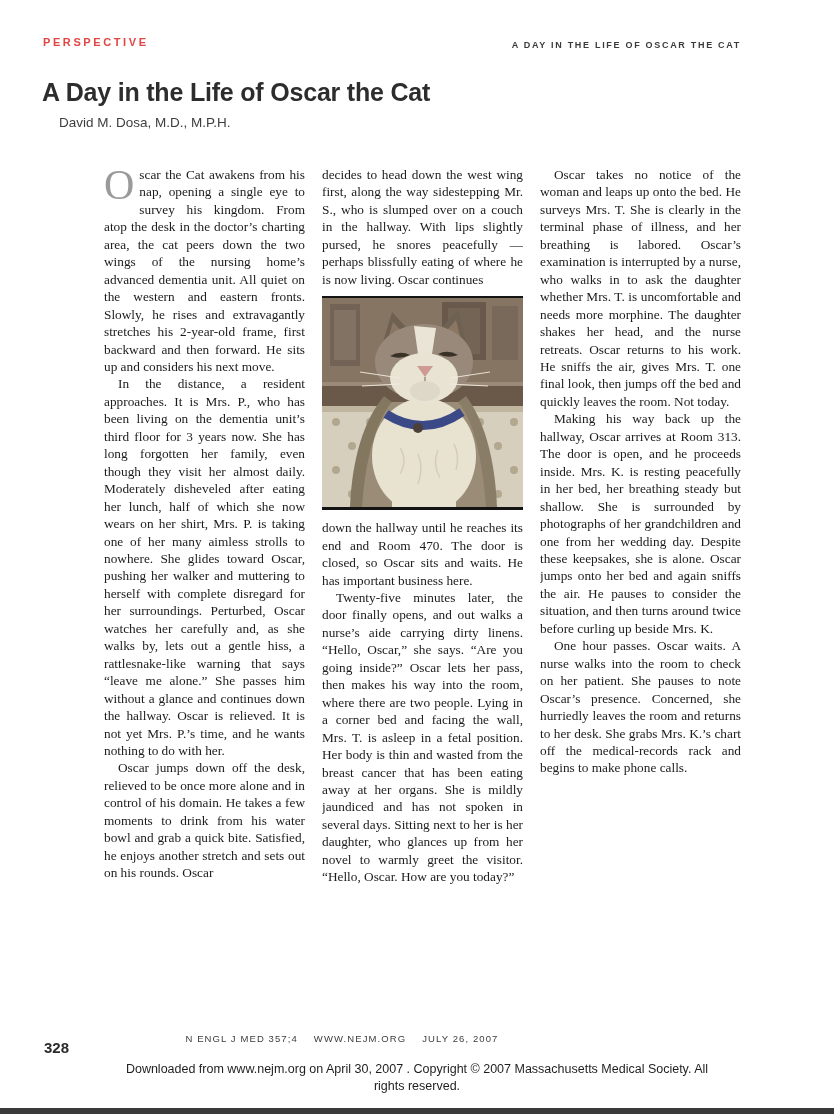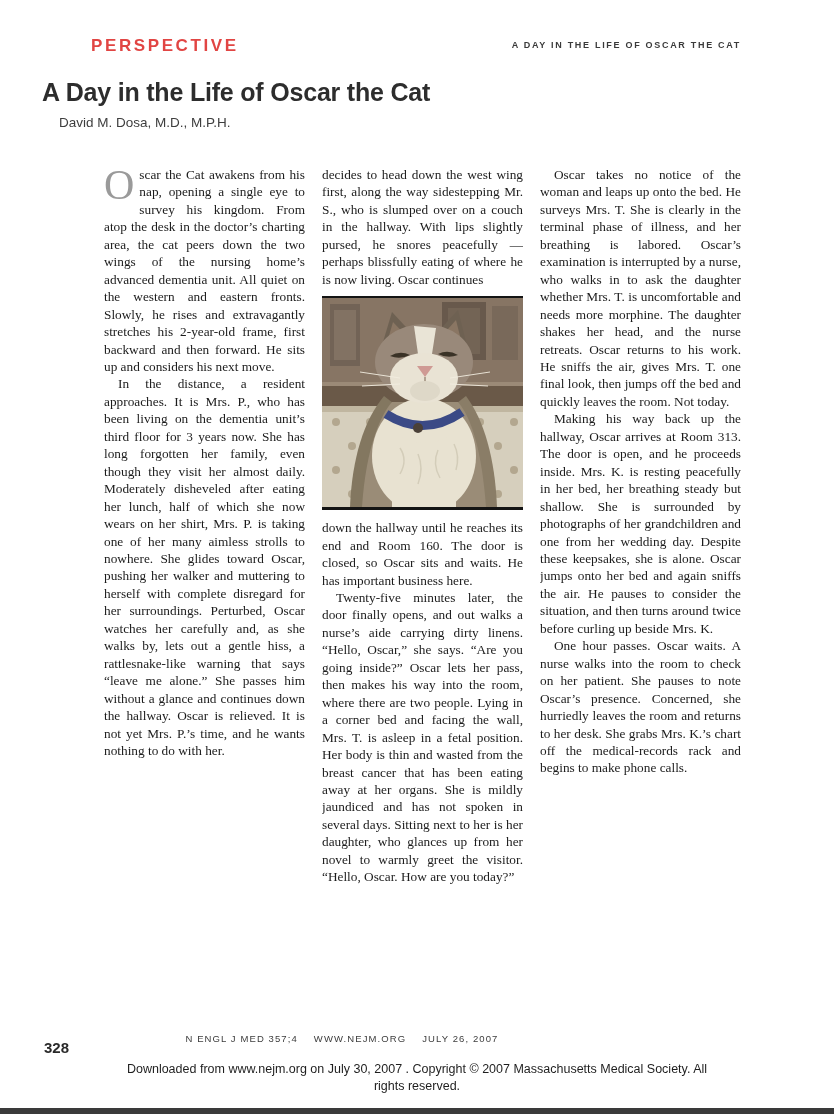--- a/index.html
+++ b/index.html
@@ -1,22 +1,22 @@
 <!DOCTYPE html>
 <html><head>
 <meta charset="utf-8">
 <style>
   html,body{margin:0;padding:0;background:#ffffff;}
   .page{position:relative;width:834px;height:1114px;background:#ffffff;overflow:hidden;
         font-family:"Liberation Serif", serif;color:#1b1b1b;}
 
   
   .section-label{position:absolute;left:43px;top:36px;
-    font-family:"Liberation Sans", sans-serif;font-weight:bold;font-size:17px;
-    letter-spacing:2.6px;color:#e14543;margin-left:48px;}
+    font-family:"Liberation Sans", sans-serif;font-weight:bold;font-size:11px;
+    letter-spacing:2.6px;color:#e14543;}
   .running-head{position:absolute;right:93px;top:40px;
     font-family:"Liberation Sans", sans-serif;font-weight:bold;font-size:9px;
     letter-spacing:1.7px;color:#3a3a3a;}
 
   
   .title{position:absolute;left:42px;top:78px;margin:0;
     font-family:"Liberation Sans", sans-serif;font-weight:bold;font-size:25px;
     letter-spacing:-0.2px;color:#2d2d2d;}
   .author{position:absolute;left:59px;top:115px;
     font-family:"Liberation Sans", sans-serif;font-size:13.5px;color:#3e3e3e;}
@@ -58,20 +58,21 @@
   <span class="running-head">A DAY IN THE LIFE OF OSCAR THE CAT</span>
 
   <h1 class="title">A Day in the Life of Oscar the Cat</h1>
   <div class="author">David M. Dosa, M.D., M.P.H.</div>
 
   <main class="columns">
 
     <div class="col">
       <p class="para"><span class="dropcap">O</span><span>scar the Cat awakens from his nap, opening a single eye to survey his kingdom. From atop the desk in the doctor’s charting area, the cat peers down the two wings of the nursing home’s advanced dementia unit. All quiet on the western and eastern fronts. Slowly, he rises and extravagantly stretches his 2-year-old frame, first backward and then forward. He sits up and considers his next move.</span></p>
       <p class="para indent">In the distance, a resident approaches. It is Mrs. P., who has been living on the dementia unit’s third floor for 3 years now. She has long forgotten her family, even though they visit her almost daily. Moderately disheveled after eating her lunch, half of which she now wears on her shirt, Mrs. P. is taking one of her many aimless strolls to nowhere. She glides toward Oscar, pushing her walker and muttering to herself with complete disregard for her surroundings. Perturbed, Oscar watches her carefully and, as she walks by, lets out a gentle hiss, a rattlesnake-like warning that says “leave me alone.” She passes him without a glance and continues down the hallway. Oscar is relieved. It is not yet Mrs. P.’s time, and he wants nothing to do with her.</p>
+      <p class="para indent">Oscar jumps down off the desk, relieved to be once more alone and in control of his domain. He takes a few moments to drink from his water bowl and grab a quick bite. Satisfied, he enjoys another stretch and sets out on his rounds. Oscar</p>
     </div>
 
     <div class="col">
       <p class="para">decides to head down the west wing first, along the way sidestepping Mr. S., who is slumped over on a couch in the hallway. With lips slightly pursed, he snores peacefully — perhaps blissfully eating of where he is now living. Oscar continues</p>
 
       <figure class="photo" aria-label="Oscar, a long-haired tabby-and-white cat wearing a blue collar, sitting and facing the camera in the nursing home">
         <svg width="201" height="209" viewBox="0 0 201 209" xmlns="http://www.w3.org/2000/svg">
 
           <rect x="0" y="0" width="201" height="92" fill="#877564"></rect>
           <rect x="8" y="6" width="30" height="62" fill="#6f6053" opacity="0.85"></rect>
@@ -134,35 +135,35 @@
 
           <g stroke="#f2ede0" stroke-width="1" opacity="0.9">
             <path d="M78,80 L38,74"></path>
               <path d="M78,86 L40,88"></path>
             <path d="M128,80 L168,74"></path>
               <path d="M128,86 L166,88"></path>
           </g>
         </svg>
       </figure>
 
-      <p class="para">down the hallway until he reaches its end and Room 160. The door is closed, so Oscar sits and waits. He has important business here.</p>
+      <p class="para">down the hallway until he reaches its end and Room 470. The door is closed, so Oscar sits and waits. He has important business here.</p>
       <p class="para indent">Twenty-five minutes later, the door finally opens, and out walks a nurse’s aide carrying dirty linens. “Hello, Oscar,” she says. “Are you going inside?” Oscar lets her pass, then makes his way into the room, where there are two people. Lying in a corner bed and facing the wall, Mrs. T. is asleep in a fetal position. Her body is thin and wasted from the breast cancer that has been eating away at her organs. She is mildly jaundiced and has not spoken in several days. Sitting next to her is her daughter, who glances up from her novel to warmly greet the visitor. “Hello, Oscar. How are you today?”</p>
     </div>
 
     <div class="col">
       <p class="para indent">Oscar takes no notice of the woman and leaps up onto the bed. He surveys Mrs. T. She is clearly in the terminal phase of illness, and her breathing is labored. Oscar’s examination is interrupted by a nurse, who walks in to ask the daughter whether Mrs. T. is uncomfortable and needs more morphine. The daughter shakes her head, and the nurse retreats. Oscar returns to his work. He sniffs the air, gives Mrs. T. one final look, then jumps off the bed and quickly leaves the room. Not today.</p>
       <p class="para indent">Making his way back up the hallway, Oscar arrives at Room 313. The door is open, and he proceeds inside. Mrs. K. is resting peacefully in her bed, her breathing steady but shallow. She is surrounded by photographs of her grandchildren and one from her wedding day. Despite these keepsakes, she is alone. Oscar jumps onto her bed and again sniffs the air. He pauses to consider the situation, and then turns around twice before curling up beside Mrs. K.</p>
       <p class="para indent">One hour passes. Oscar waits. A nurse walks into the room to check on her patient. She pauses to note Oscar’s presence. Concerned, she hurriedly leaves the room and returns to her desk. She grabs Mrs. K.’s chart off the medical-records rack and begins to make phone calls.</p>
     </div>
 
   </main>
 
   <span class="page-number">328</span>
 
   <div class="journal-line">
     <span>N ENGL J MED 357;4</span><span>WWW.NEJM.ORG</span><span>JULY 26, 2007</span>
   </div>
 
-  <div class="download-notice">Downloaded from www.nejm.org on July 30, 2007 . Copyright © 2007 Massachusetts Medical Society. All rights reserved.</div>
+  <div class="download-notice">Downloaded from www.nejm.org on April 30, 2007 . Copyright © 2007 Massachusetts Medical Society. All rights reserved.</div>
 
   <div class="bottom-bar"></div>
 
 </div>
 
 </body></html>

